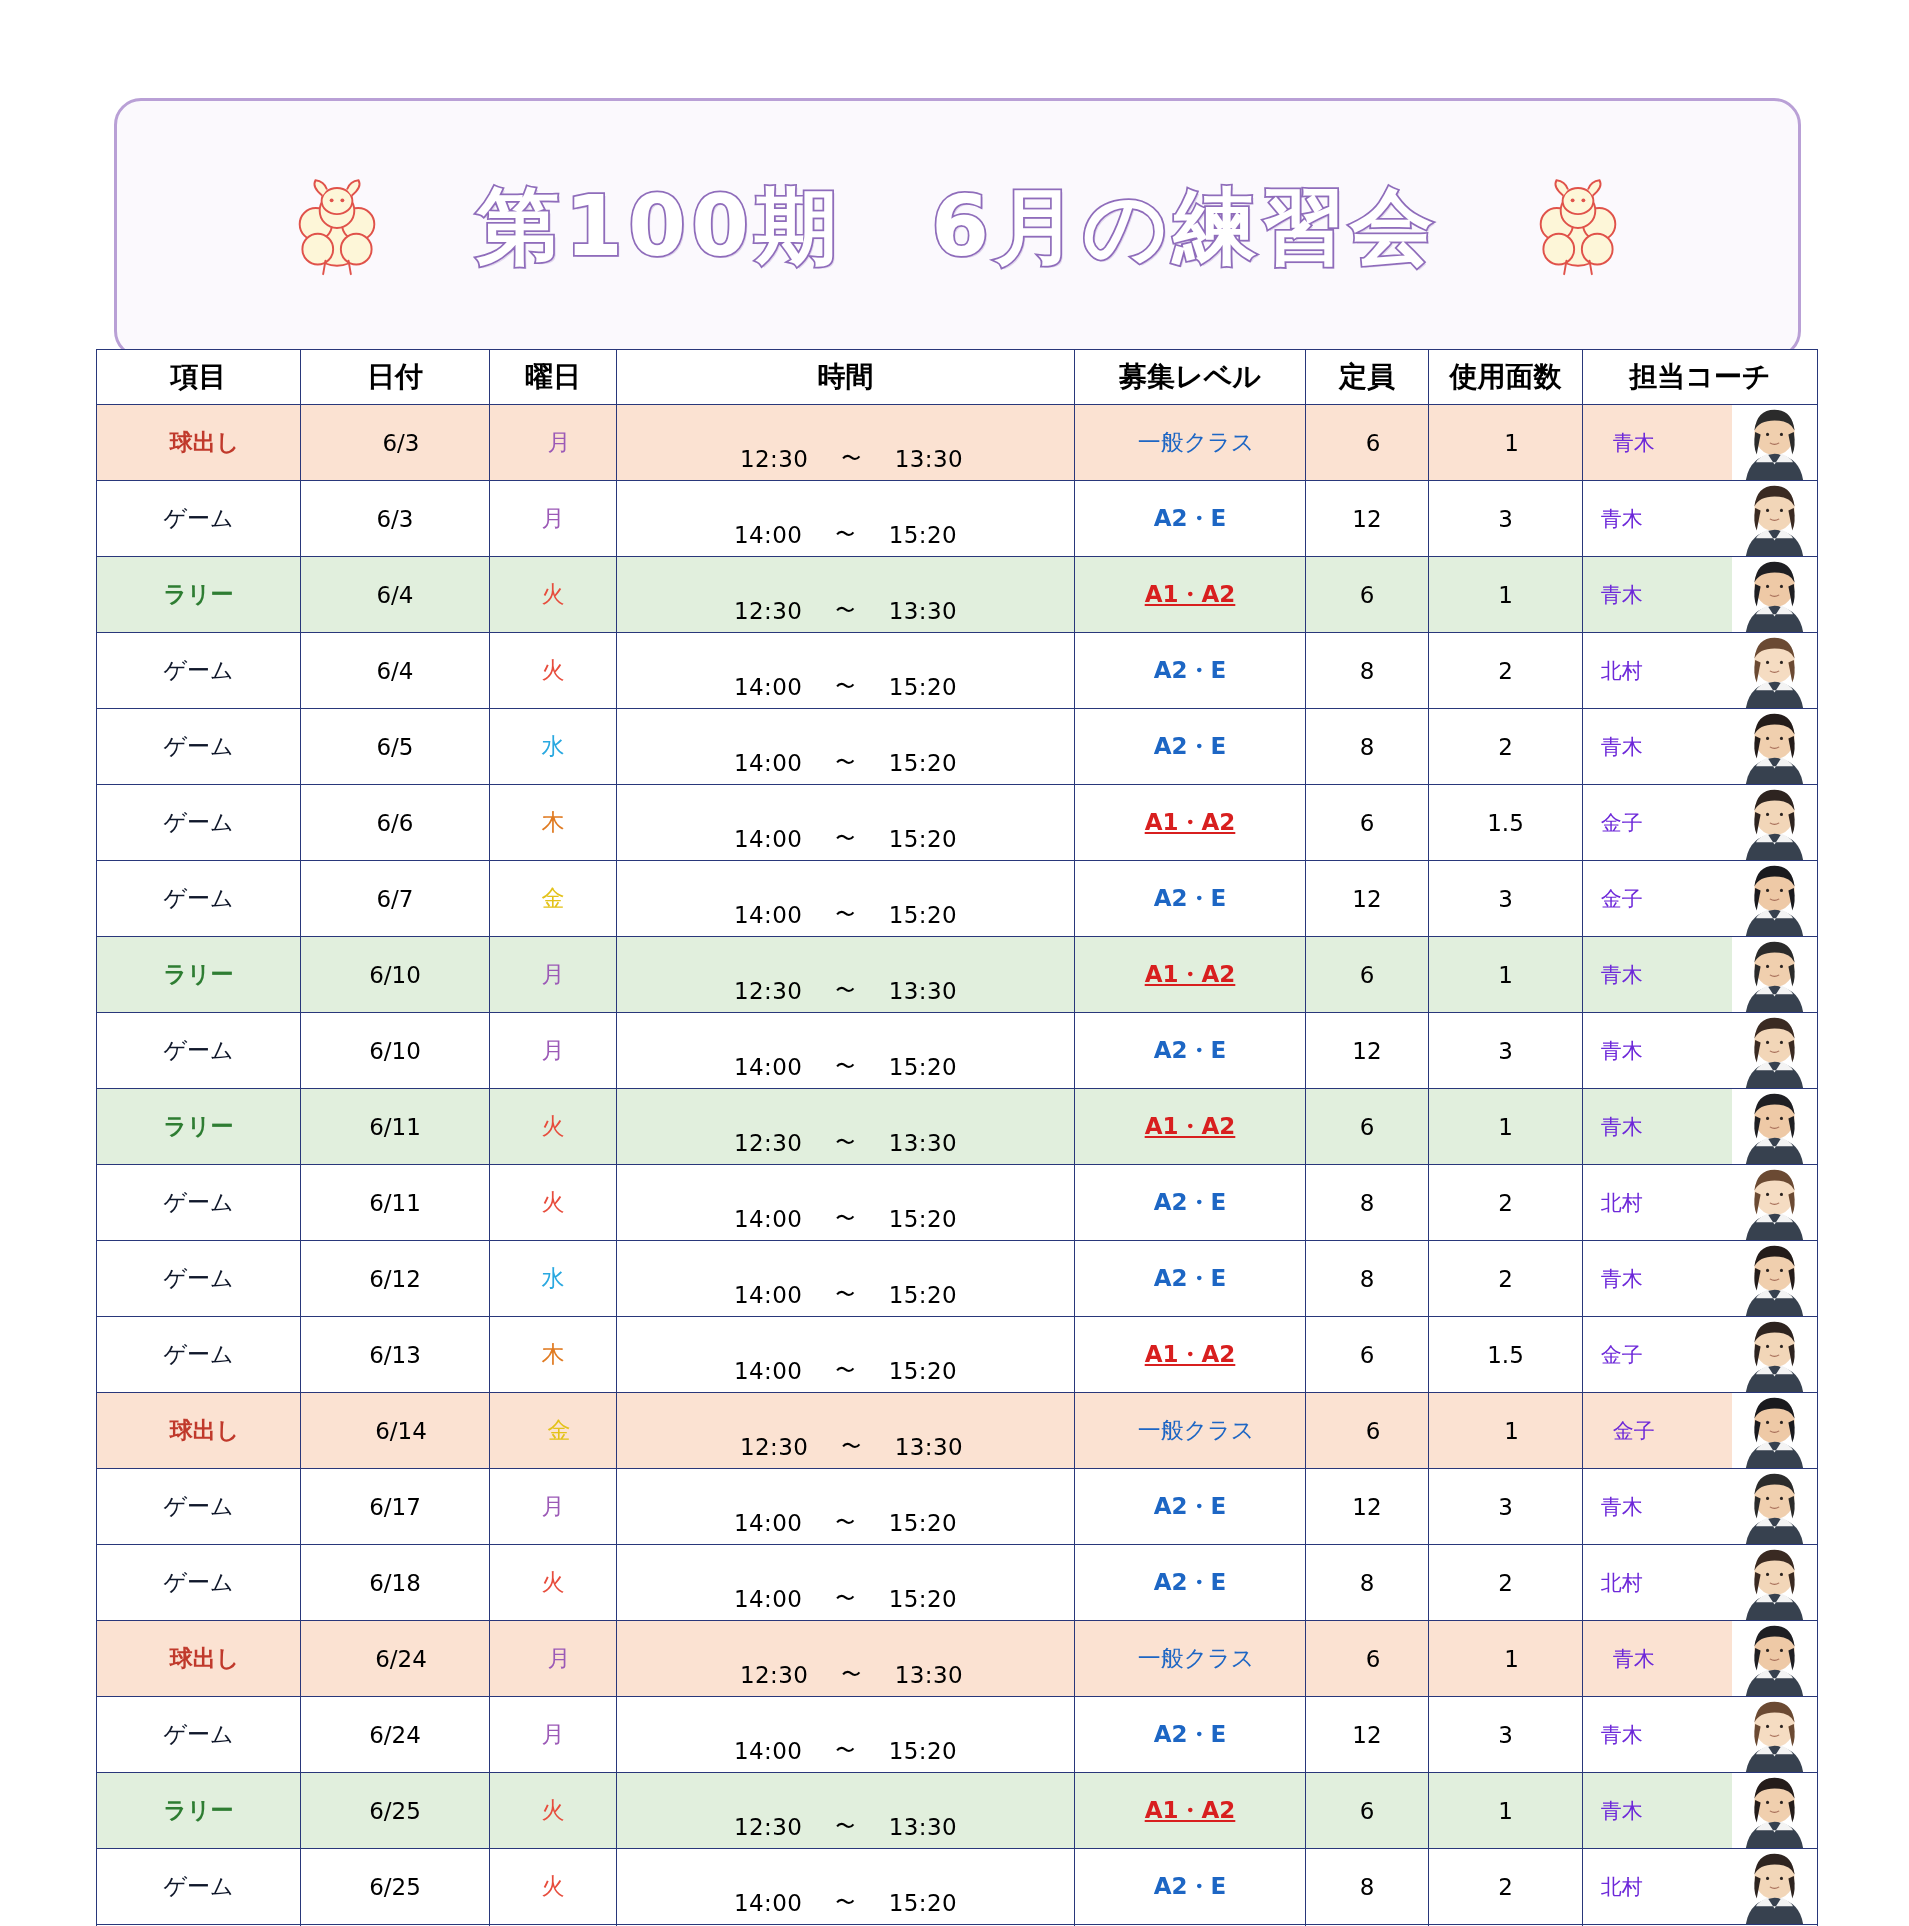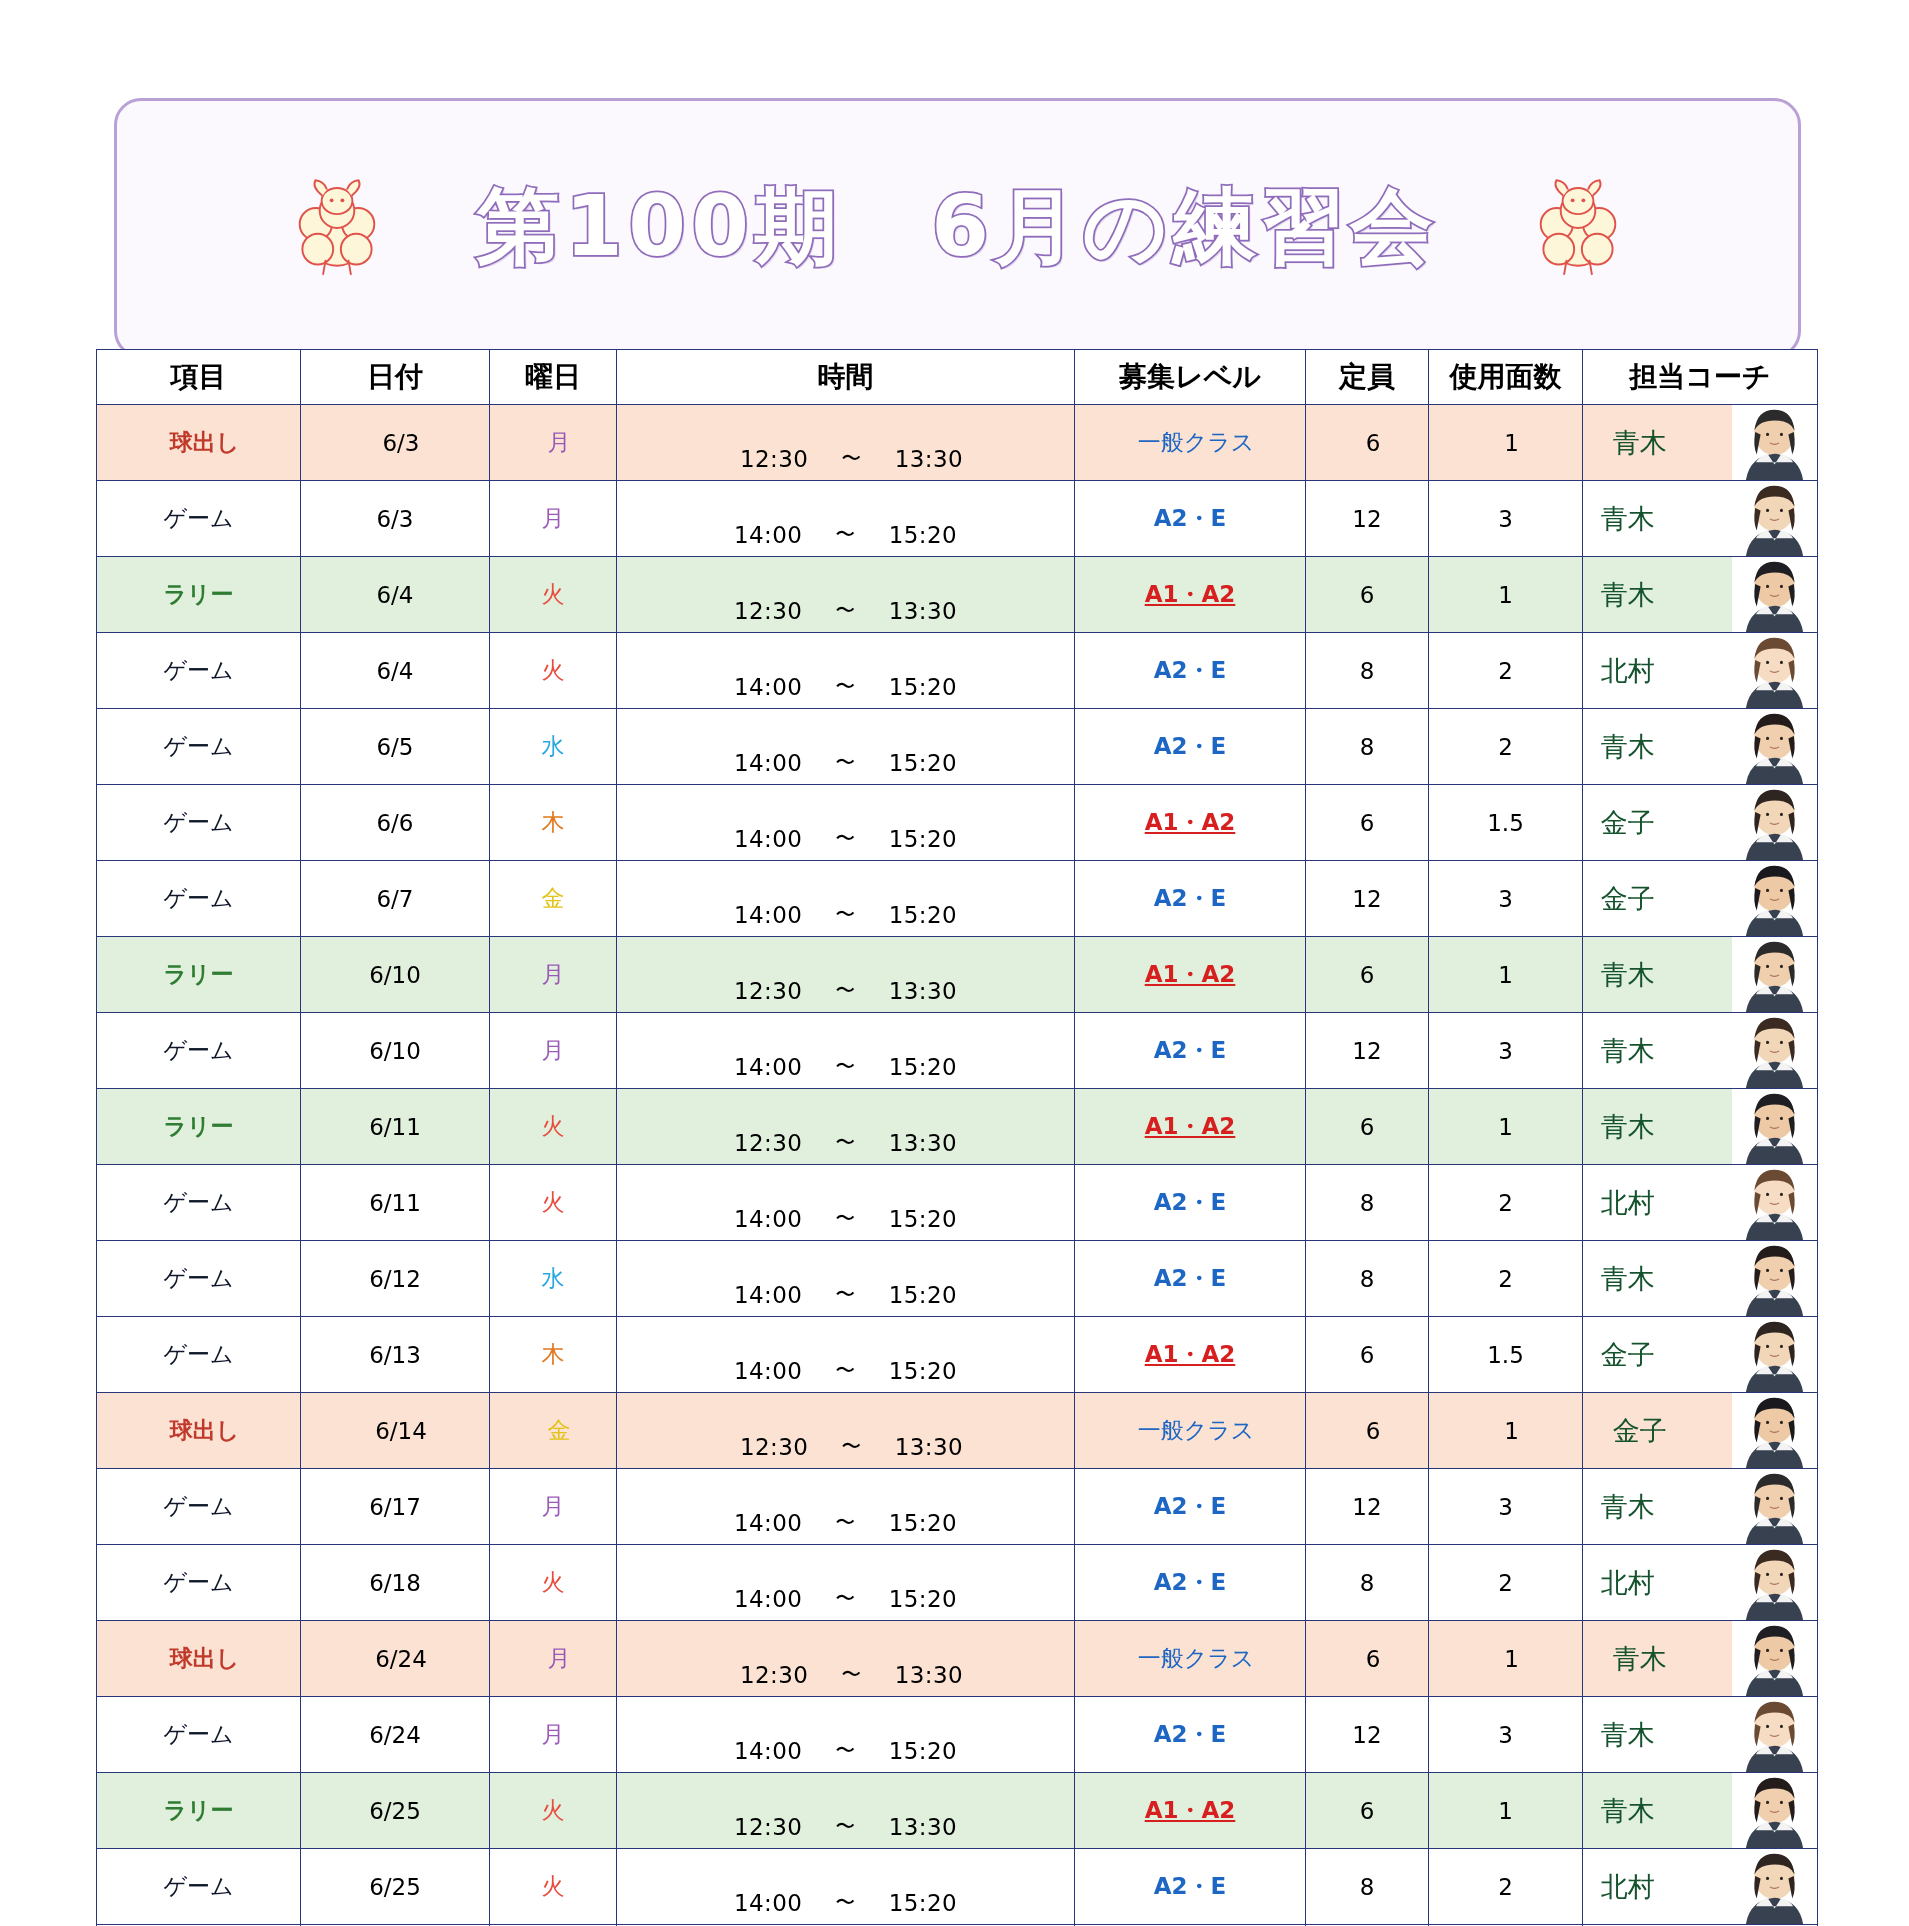--- a/index.html
+++ b/index.html
@@ -141,22 +141,22 @@
   }
   .coach-inner {
     display: flex;
     align-items: center;
     justify-content: flex-start;
     height: 100%;
     padding-left: 17.7px;
     box-sizing: border-box;
   }
   .coach-name {
-    font-size: 27px;
-    color: #14532d;
+    font-size: 21px;
+    color: #6d28d9;
     white-space: nowrap;
   }
   .portrait {
     position: absolute;
     right: 0;
     top: 0;
     width: 85px;
     height: 100%;
     overflow: hidden;
   }

